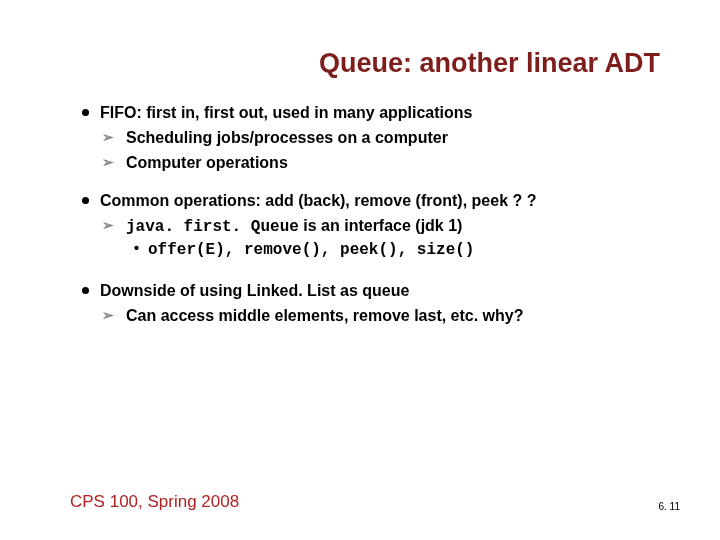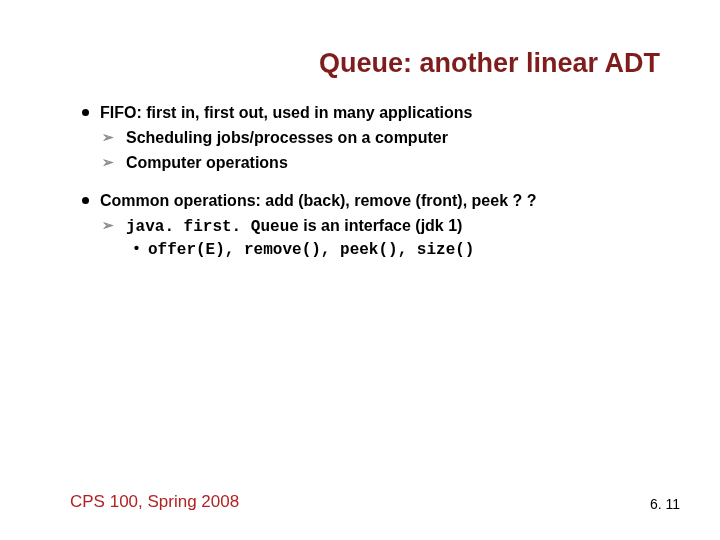--- a/index.html
+++ b/index.html
@@ -95,21 +95,21 @@
     position: absolute;
     left: 70px;
     bottom: 28px;
     font-size: 17px;
     color: #b22222;
   }
   .footer-right {
     position: absolute;
     right: 40px;
     bottom: 28px;
-    font-size: 14px;
+    font-size: 10px;
     color: #000;
   }
 </style>
 </head>
 <body>
 
 <div class="slide">
   <h1 class="title">Queue: another linear ADT</h1>
 
   <ul class="l1">
@@ -127,18 +127,24 @@
       <ul class="l2">
         <li>
           <span class="code">java. first. Queue</span><span> is an interface (jdk 1)</span>
           <ul class="l3">
             <li class="code">offer(E), remove(), peek(), size()</li>
           </ul>
         </li>
       </ul>
     </li>
 
+    <li>
+      <span>Downside of using Linked. List as queue</span>
+      <ul class="l2">
+        <li>Can access middle elements, remove last, etc. why?</li>
+      </ul>
+    </li>
 
   </ul>
 </div>
 
 <div class="footer-left">CPS 100, Spring 2008</div>
 <div class="footer-right">6. 11</div>
 
 </body></html>

